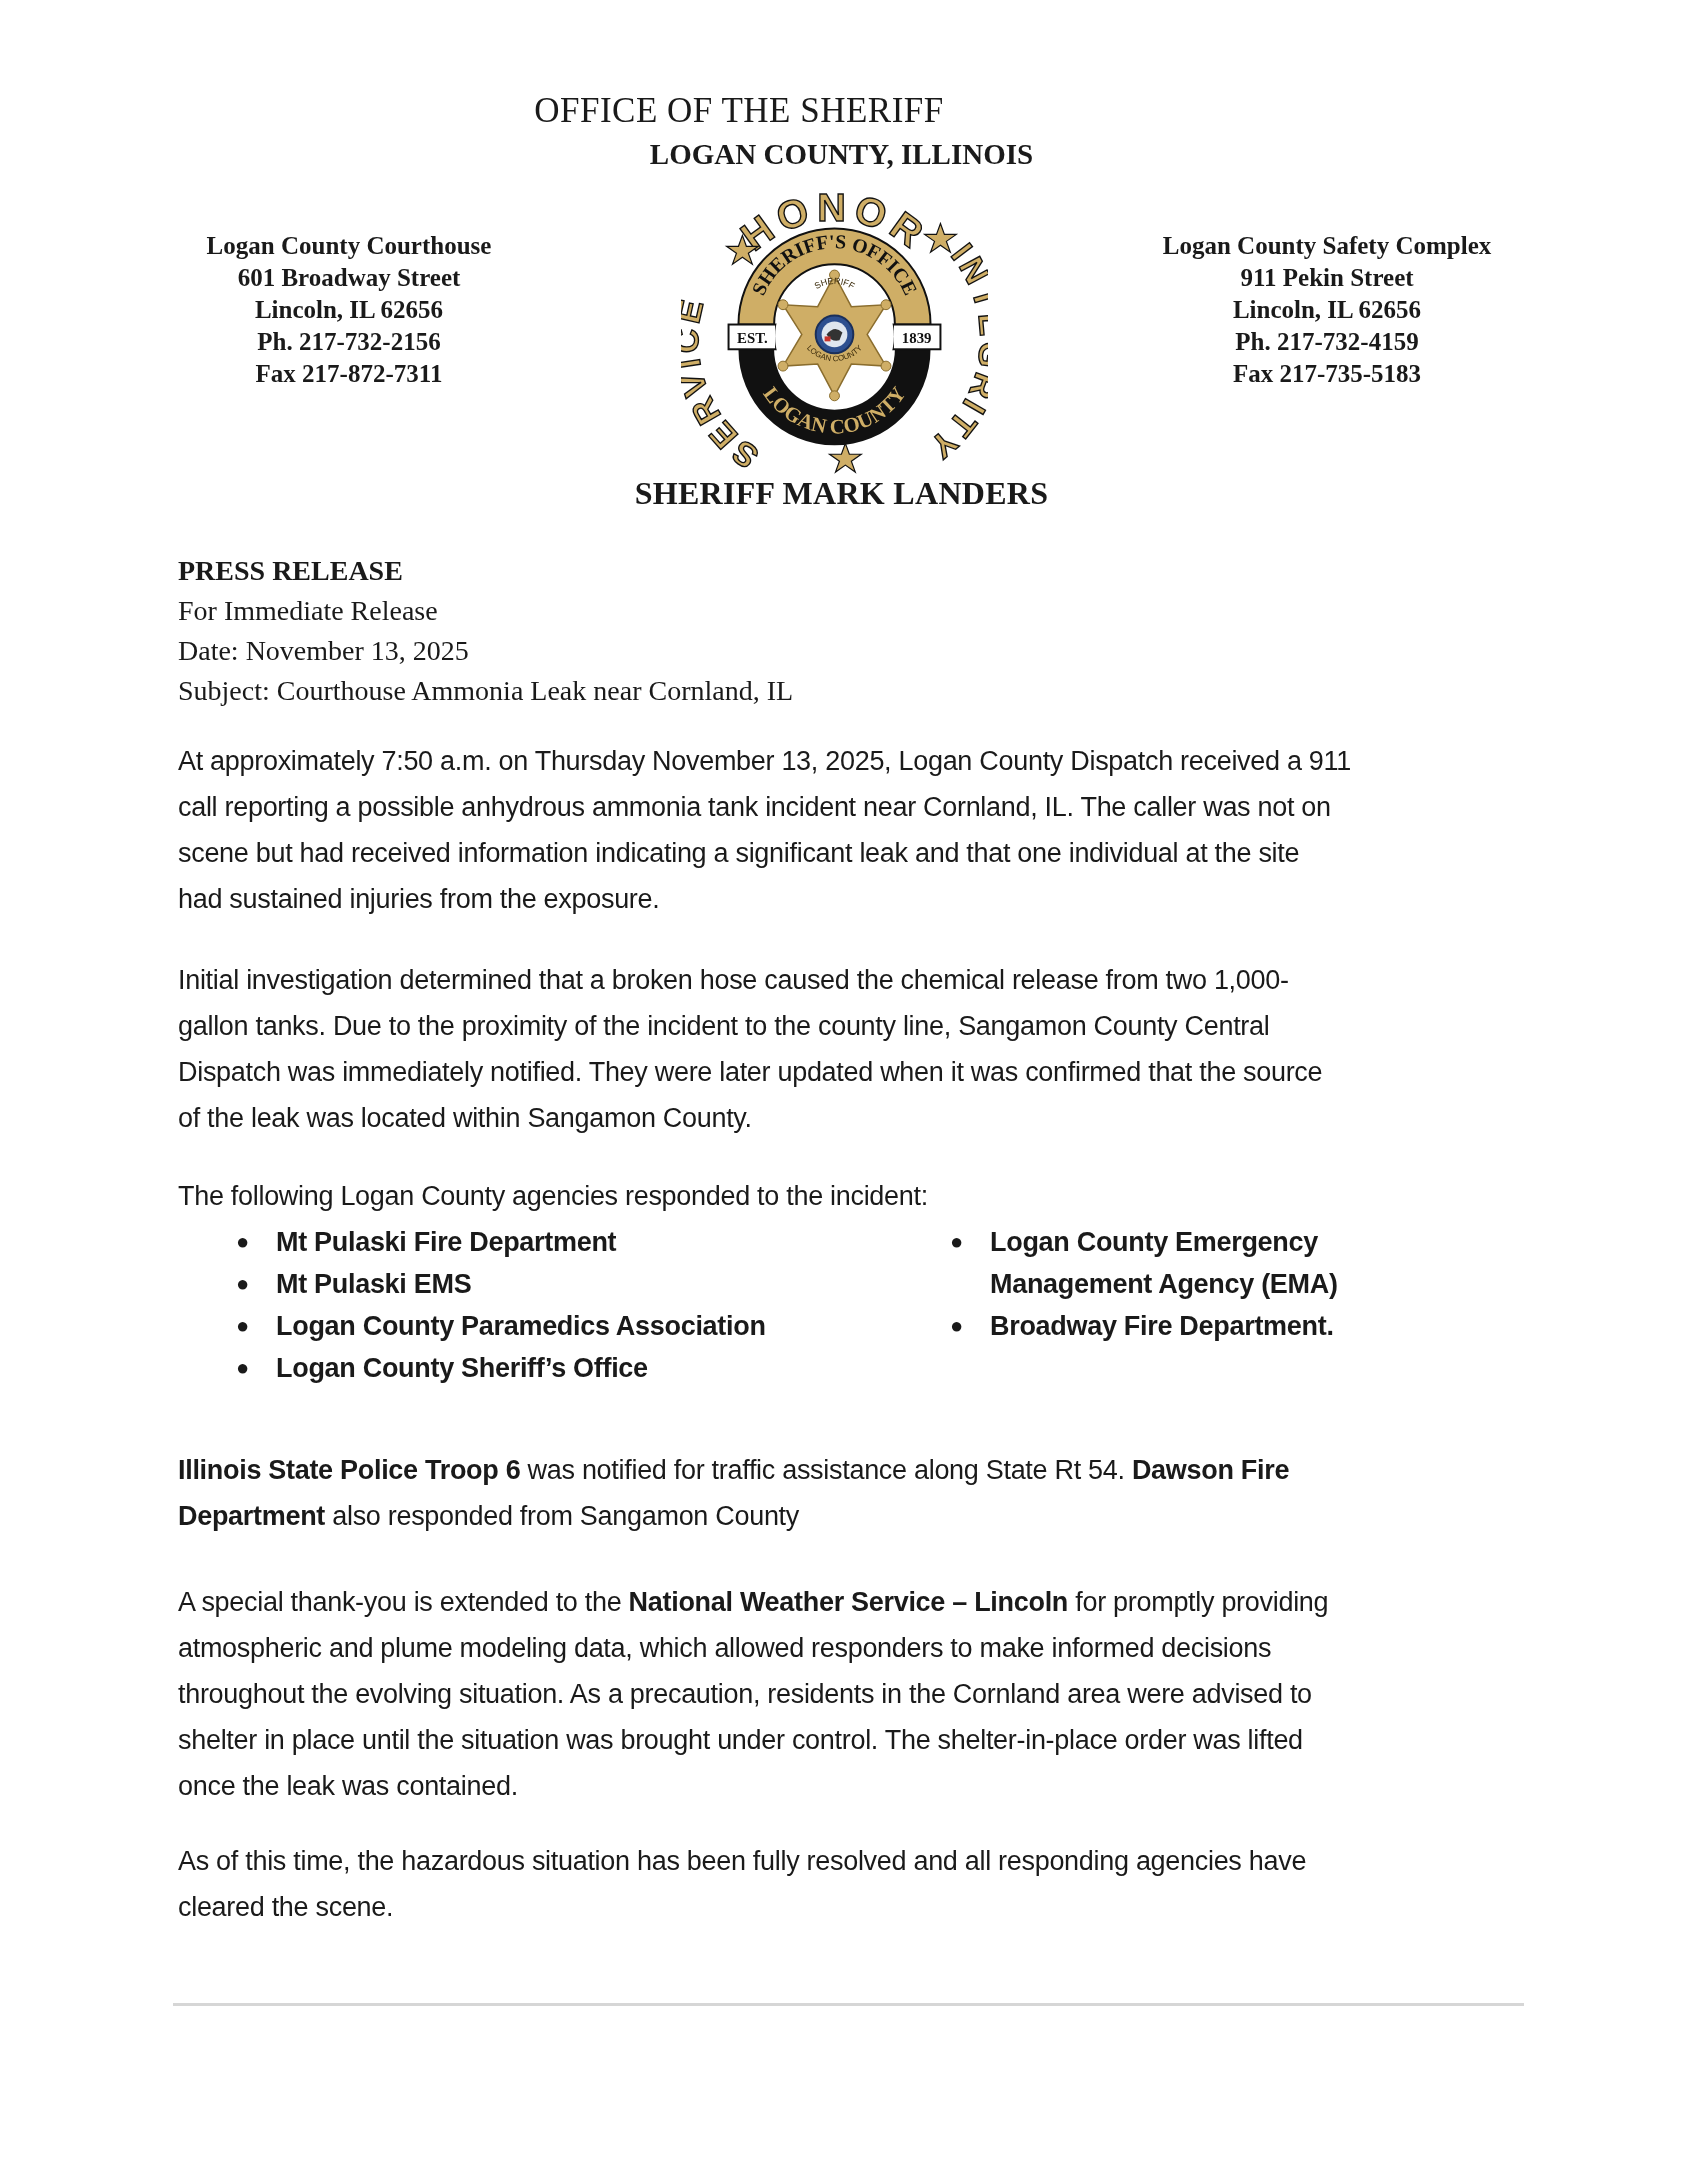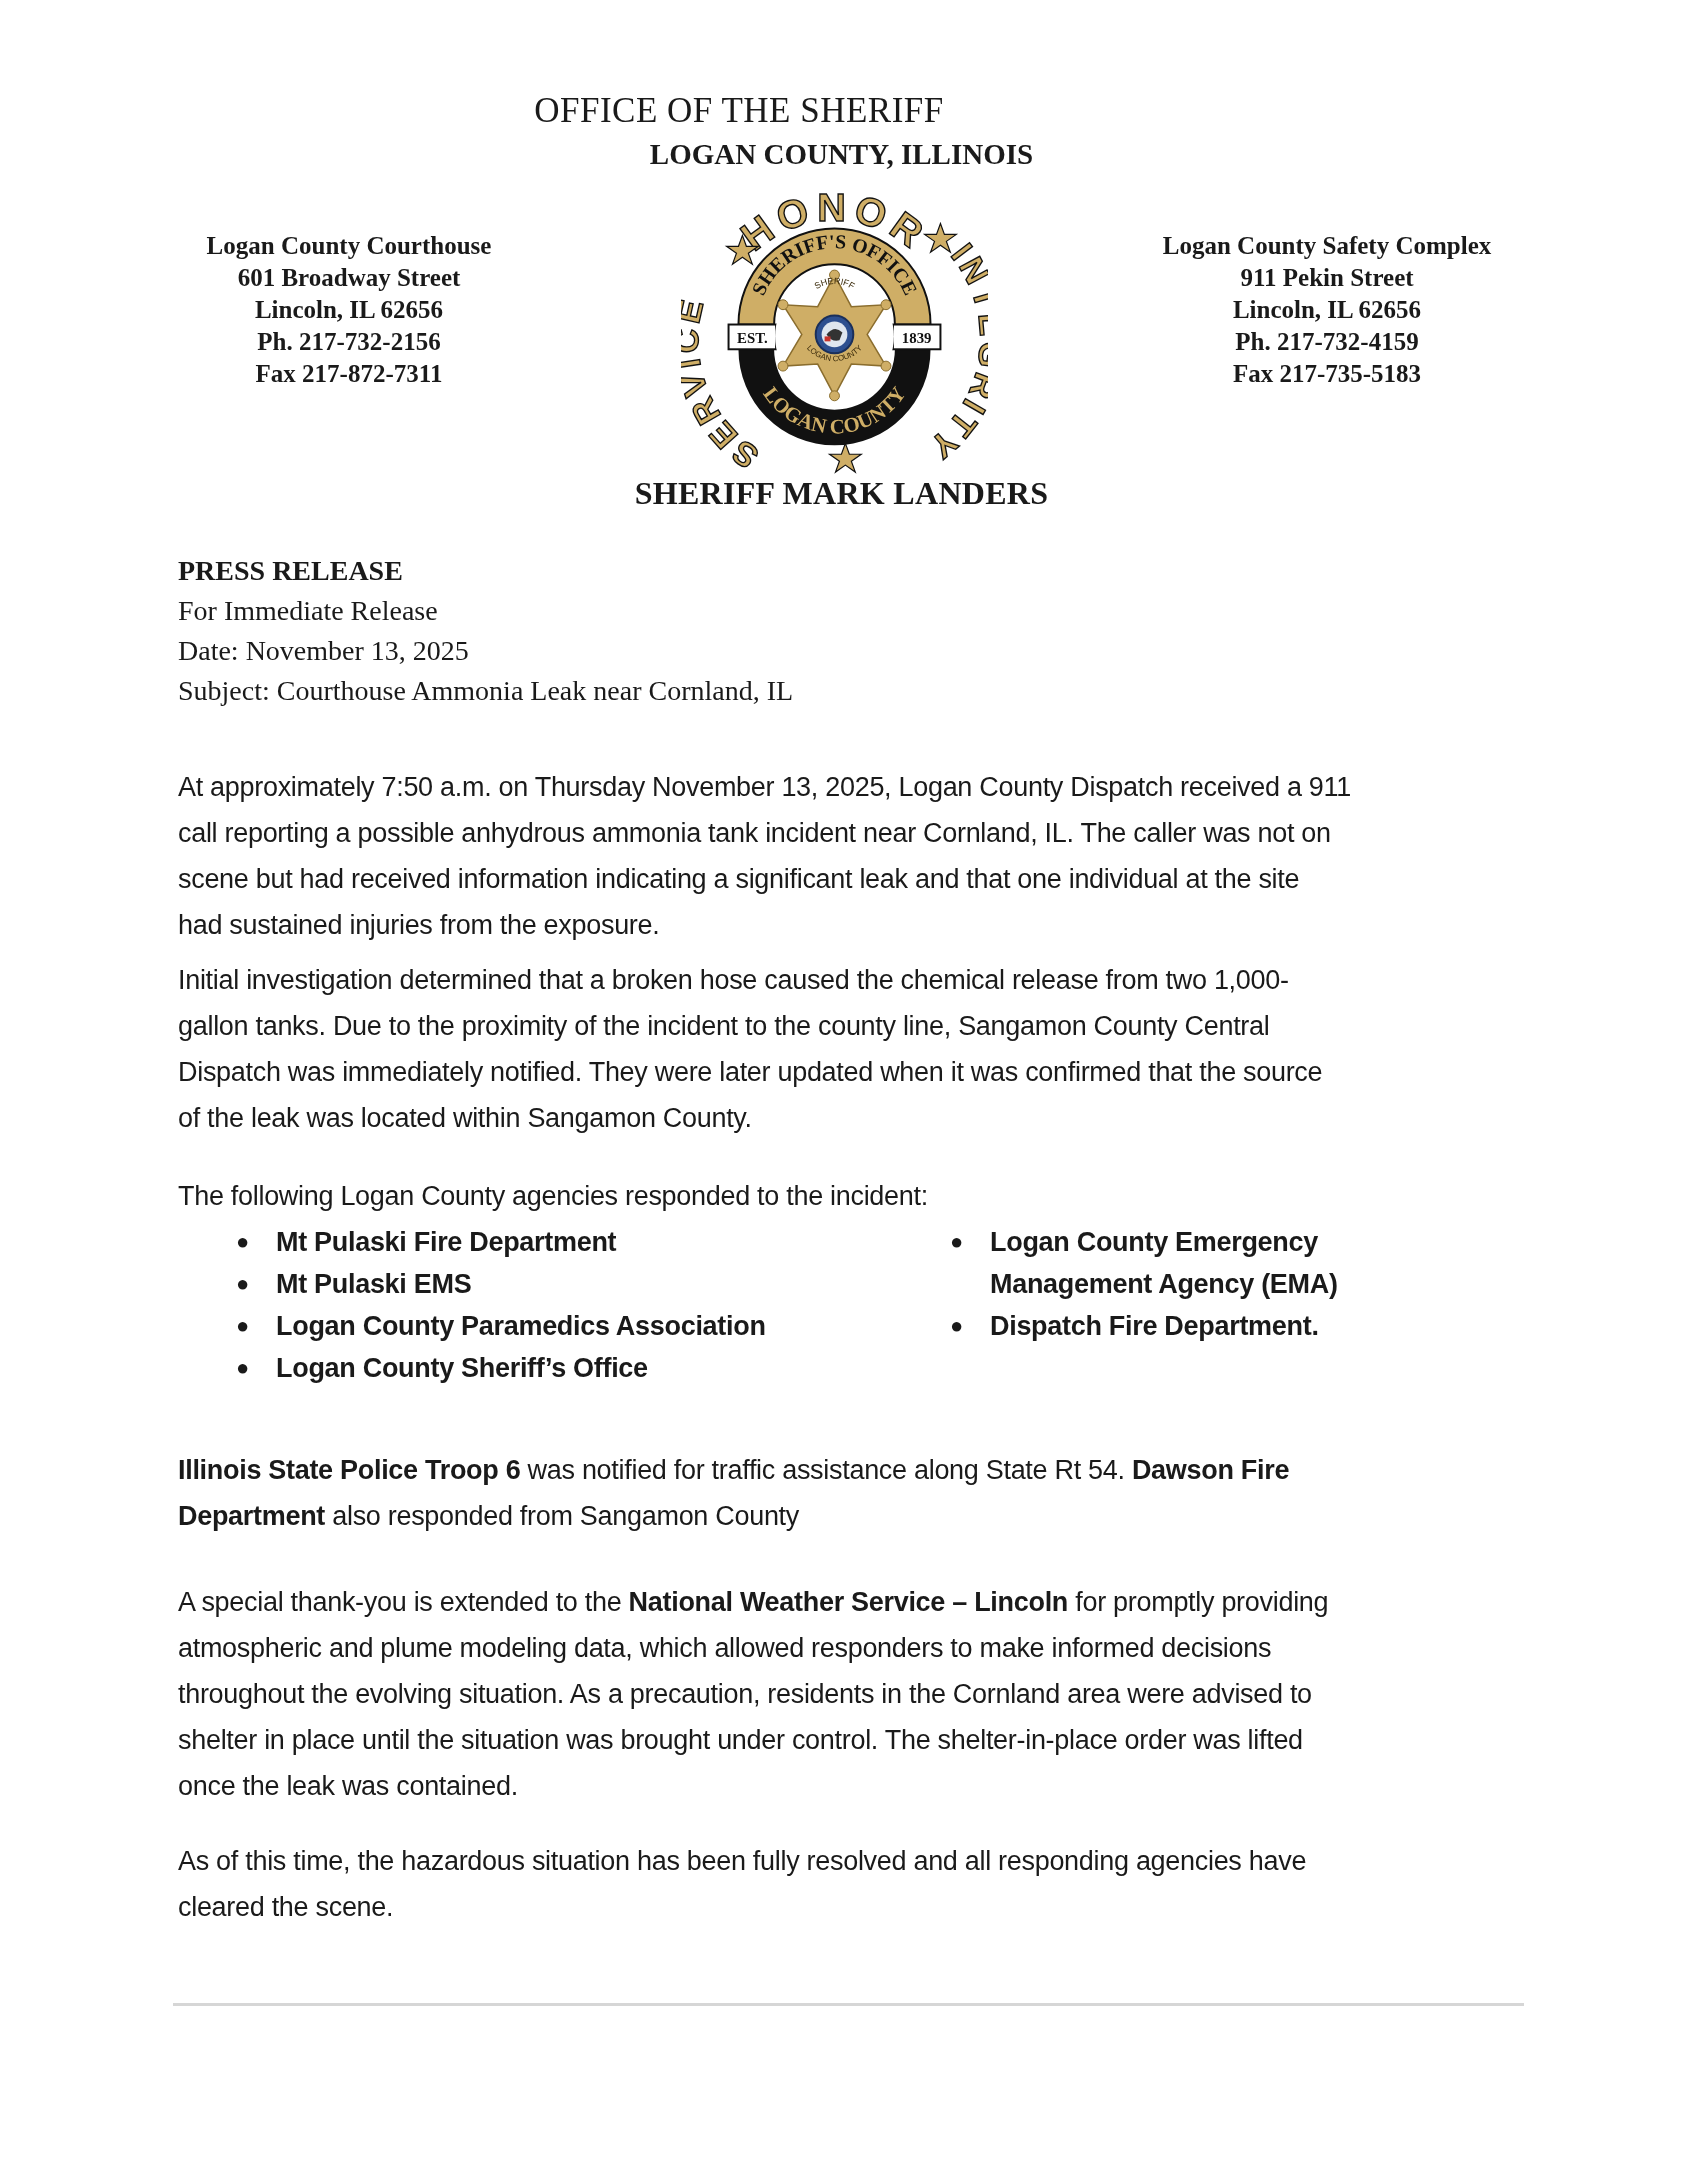--- a/index.html
+++ b/index.html
@@ -127,21 +127,21 @@
 
 <div class="abs serif sheriff-name">SHERIFF MARK LANDERS</div>
 
 <div class="abs serif press">
   <div class="bold">PRESS RELEASE</div>
   <div>For Immediate Release</div>
   <div>Date: November 13, 2025</div>
   <div>Subject: Courthouse Ammonia Leak near Cornland, IL</div>
 </div>
 
-<div class="abs sans body-para" style="top: 764px;">
+<div class="abs sans body-para" style="top: 738px;">
   <div class="ln">At approximately 7:50 a.m. on Thursday November 13, 2025, Logan County Dispatch received a 911</div>
   <div class="ln">call reporting a possible anhydrous ammonia tank incident near Cornland, IL. The caller was not on</div>
   <div class="ln">scene but had received information indicating a significant leak and that one individual at the site</div>
   <div class="ln">had sustained injuries from the exposure.</div>
 </div>
 
 <div class="abs sans body-para" style="top: 957px;">
   <div class="ln">Initial investigation determined that a broken hose caused the chemical release from two 1,000-</div>
   <div class="ln">gallon tanks. Due to the proximity of the incident to the county line, Sangamon County Central</div>
   <div class="ln">Dispatch was immediately notified. They were later updated when it was confirmed that the source</div>
@@ -160,21 +160,21 @@
 </div>
 
 <div class="abs sans list" style="left: 950px; top: 1221px;">
   <div class="item">
       <span class="bul">●</span>
       <div>Logan County Emergency</div>
       <div>Management Agency (EMA)</div>
     </div>
   <div class="item">
       <span class="bul">●</span>
-      <div>Dispatch Fire Department.</div>
+      <div>Broadway Fire Department.</div>
     </div>
 </div>
 
 <div class="abs sans body-para" style="top: 1447px;">
   <div class="ln"><span class="b">Illinois State Police Troop 6</span><span> was notified for traffic assistance along State Rt 54. </span><span class="b">Dawson Fire</span></div>
   <div class="ln"><span class="b">Department</span><span> also responded from Sangamon County</span></div>
 </div>
 
 <div class="abs sans body-para" style="top: 1571px; margin-top: 8px;">
   <div class="ln"><span>A special thank-you is extended to the </span><span class="b">National Weather Service – Lincoln</span><span> for promptly providing</span></div>

